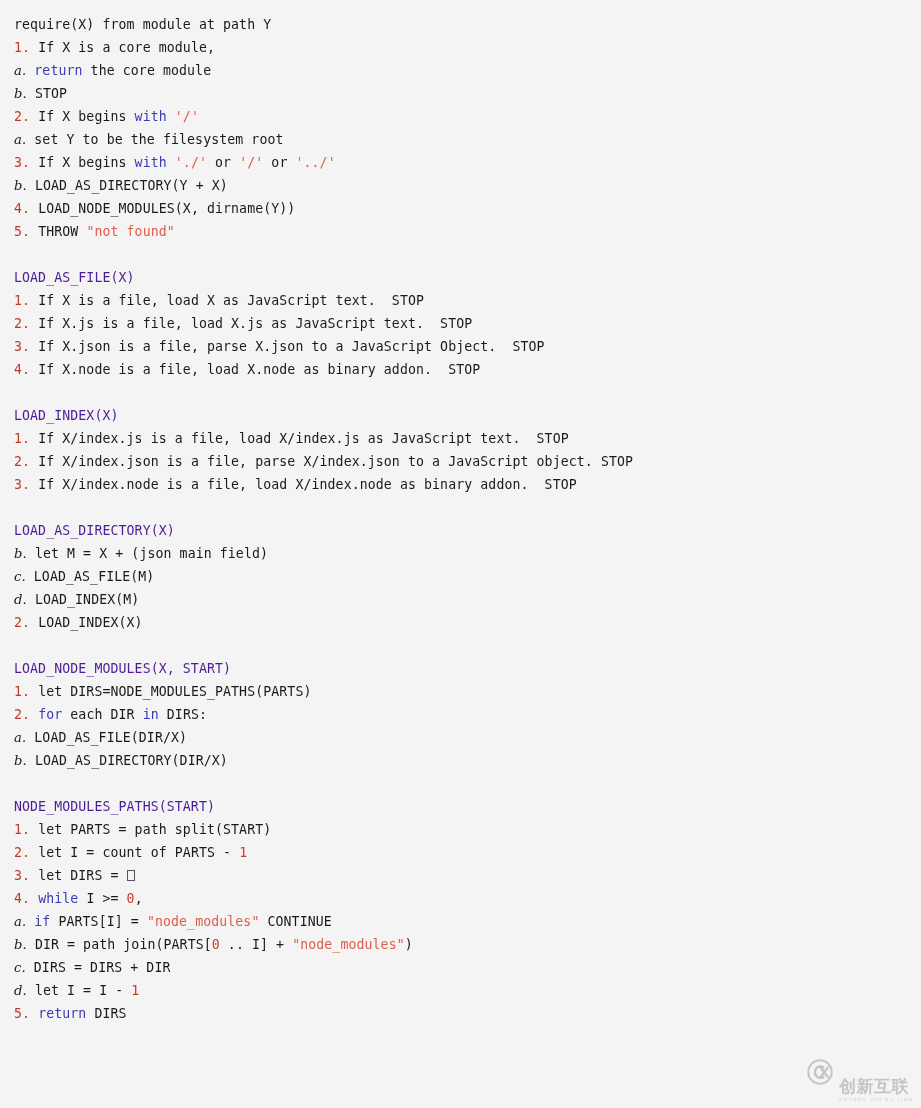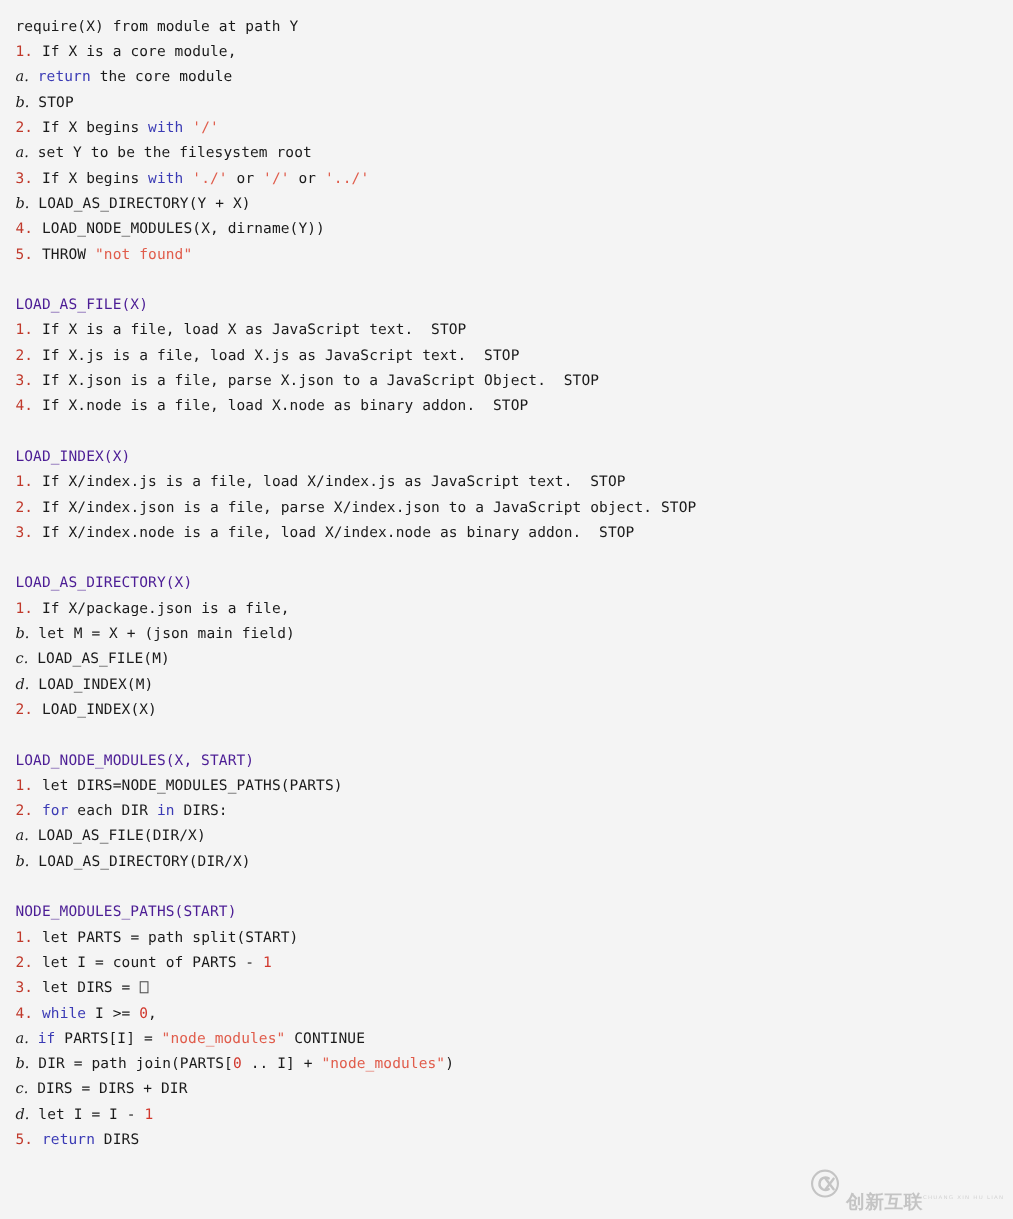--- a/index.html
+++ b/index.html
@@ -72,21 +72,21 @@
     opacity: 0.52;
     user-select: none;
   }
   #watermark .wm-logo {
     width: 28px;
     height: 28px;
     flex: none;
   }
   #watermark .wm-text {
     display: flex;
-    flex-direction: row;
+    flex-direction: column;
     justify-content: center;
     line-height: 1;
     margin-top: 36px;
   }
   #watermark .wm-cn {
     font-family: "DejaVu Sans", "Liberation Sans", sans-serif;
     font-size: 17px;
     font-weight: bold;
     color: #9a9a9a;
     letter-spacing: 0.5px;
@@ -121,21 +121,20 @@
     <div class="code-line ind-0"><span class="tok-num">2.</span><span class="tok-plain"> If X.js is a file, load X.js as JavaScript text.  STOP</span></div>
     <div class="code-line ind-0"><span class="tok-num">3.</span><span class="tok-plain"> If X.json is a file, parse X.json to a JavaScript Object.  STOP</span></div>
     <div class="code-line ind-0"><span class="tok-num">4.</span><span class="tok-plain"> If X.node is a file, load X.node as binary addon.  STOP</span></div>
     <div class="code-line ind-0 blank">&nbsp;</div>
     <div class="code-line ind-0"><span class="tok-head">LOAD_INDEX(X)</span></div>
     <div class="code-line ind-0"><span class="tok-num">1.</span><span class="tok-plain"> If X/index.js is a file, load X/index.js as JavaScript text.  STOP</span></div>
     <div class="code-line ind-0"><span class="tok-num">2.</span><span class="tok-plain"> If X/index.json is a file, parse X/index.json to a JavaScript object. STOP</span></div>
     <div class="code-line ind-0"><span class="tok-num">3.</span><span class="tok-plain"> If X/index.node is a file, load X/index.node as binary addon.  STOP</span></div>
     <div class="code-line ind-0 blank">&nbsp;</div>
     <div class="code-line ind-0"><span class="tok-head">LOAD_AS_DIRECTORY(X)</span></div>
-    <div class="code-line ind-0"><span class="tok-num">1.</span><span class="tok-plain"> If X/package.json is a file,</span></div>
     <div class="code-line ind-2"><span class="tok-alpha">b.</span><span class="tok-plain"> let M = X + (json main field)</span></div>
     <div class="code-line ind-2"><span class="tok-alpha">c.</span><span class="tok-plain"> LOAD_AS_FILE(M)</span></div>
     <div class="code-line ind-2"><span class="tok-alpha">d.</span><span class="tok-plain"> LOAD_INDEX(M)</span></div>
     <div class="code-line ind-0"><span class="tok-num">2.</span><span class="tok-plain"> LOAD_INDEX(X)</span></div>
     <div class="code-line ind-0 blank">&nbsp;</div>
     <div class="code-line ind-0"><span class="tok-head">LOAD_NODE_MODULES(X, START)</span></div>
     <div class="code-line ind-0"><span class="tok-num">1.</span><span class="tok-plain"> let DIRS=NODE_MODULES_PATHS(PARTS)</span></div>
     <div class="code-line ind-0"><span class="tok-num">2.</span><span class="tok-plain"> </span><span class="tok-kw">for</span><span class="tok-plain"> each DIR </span><span class="tok-kw">in</span><span class="tok-plain"> DIRS:</span></div>
     <div class="code-line ind-2"><span class="tok-alpha">a.</span><span class="tok-plain"> LOAD_AS_FILE(DIR/X)</span></div>
     <div class="code-line ind-2"><span class="tok-alpha">b.</span><span class="tok-plain"> LOAD_AS_DIRECTORY(DIR/X)</span></div>

